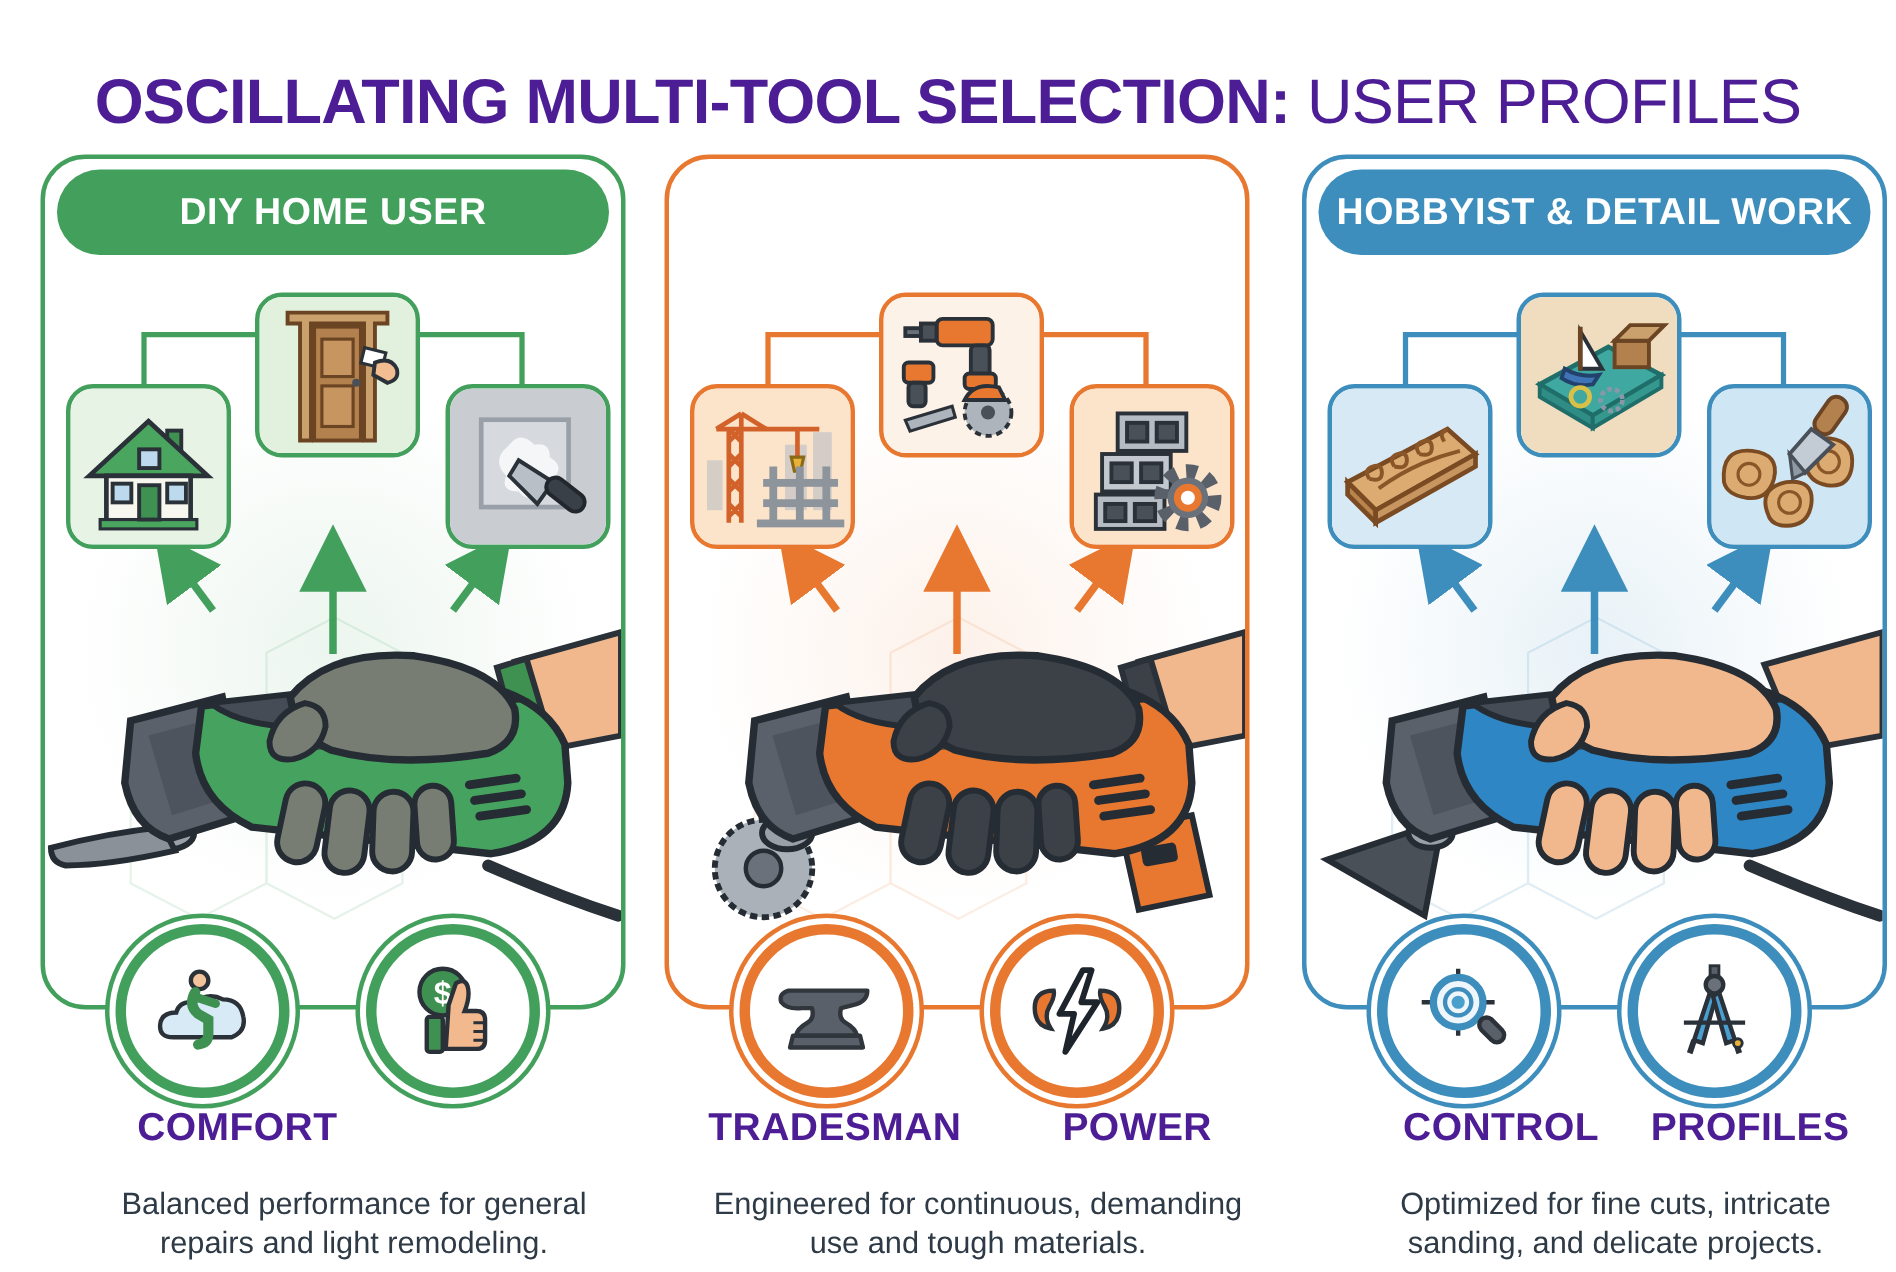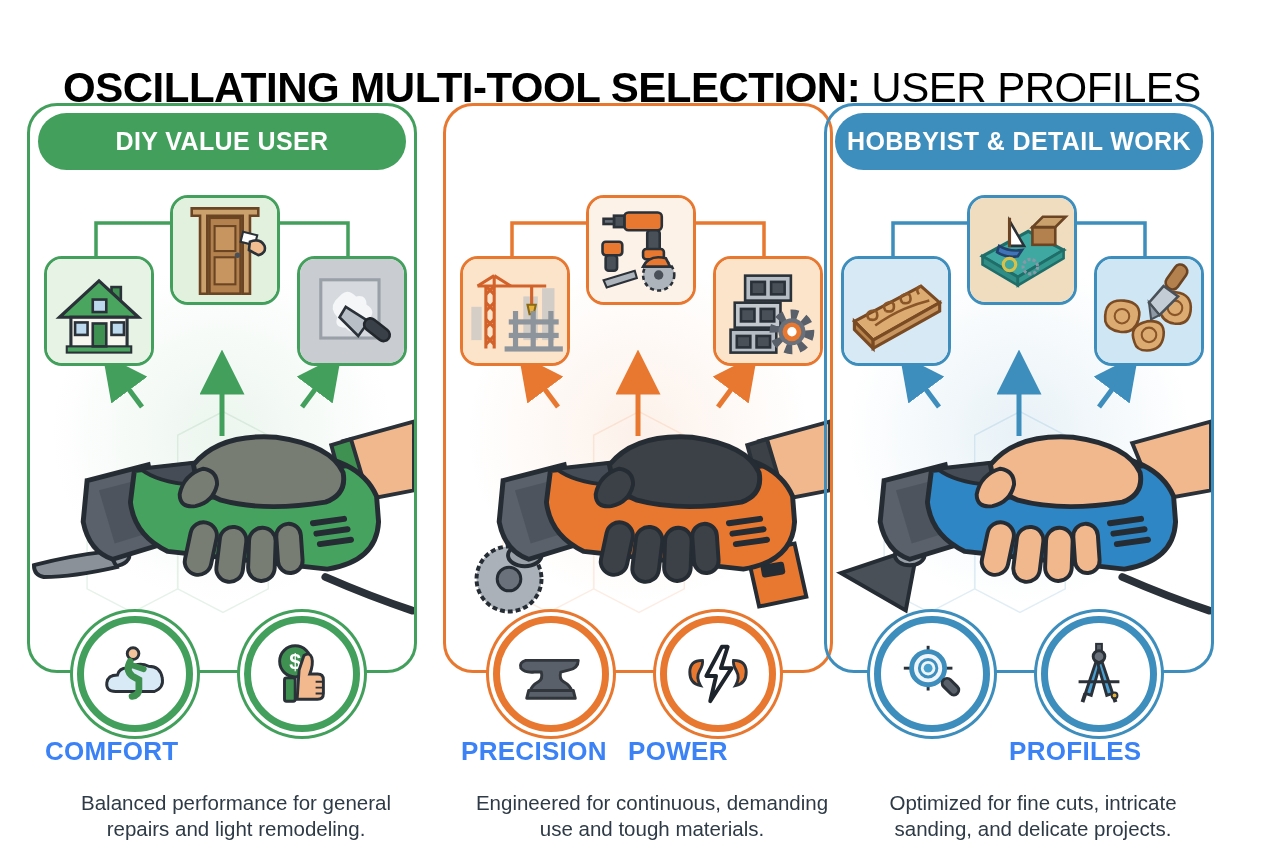--- a/index.html
+++ b/index.html
@@ -1,46 +1,46 @@
 <!DOCTYPE html>
 <html><head>
 <meta charset="utf-8">
 <style>
   html,body{margin:0;padding:0;background:#fff;}
   .canvas{position:relative;width:1264px;height:848px;background:#ffffff;overflow:hidden;
           font-family:"Liberation Sans",sans-serif;}
-  .title{position:absolute;top:36px;left:0;width:100%;text-align:center;
-         font-size:42px;font-weight:bold;color:#000000;letter-spacing:-0.5px;white-space:nowrap;}
+  .title{position:absolute;top:16px;left:0;width:100%;text-align:center;
+         font-size:42px;font-weight:bold;color:#4c1d95;letter-spacing:-0.5px;white-space:nowrap;}
   .title .sub{font-weight:normal;}
   .column{position:absolute;top:0;width:390px;height:848px;}
   .col0{left:27px;--accent:#43a05c;--tint:rgba(67,160,92,.10);}
   .col1{left:443px;--accent:#e8782f;--tint:rgba(232,120,47,.10);}
-  .col2{left:824px;--accent:#3d8ebc;--tint:rgba(61,142,188,.12);}
+  .col2{left:868px;--accent:#3d8ebc;--tint:rgba(61,142,188,.12);}
   .card{position:absolute;top:103px;left:0;width:384px;height:564px;
         border:3px solid var(--accent);border-radius:30px;background:
         radial-gradient(ellipse 62% 42% at 50% 58%, var(--tint), rgba(255,255,255,0) 72%);}
   .pill{position:absolute;top:7px;left:8px;right:8px;height:57px;background:var(--accent);
         border-radius:29px;display:flex;align-items:center;justify-content:center;
         color:#fff;font-size:25px;font-weight:bold;letter-spacing:.4px;white-space:nowrap;}
   .connector{position:absolute;inset:0;width:100%;height:100%;pointer-events:none;}
   .chip{position:absolute;width:104px;height:104px;border:3px solid var(--accent);
         border-radius:18px;overflow:hidden;background:#fff;}
   .chip svg{display:block;width:100%;height:100%;}
   .chip.cleft{left:14px;top:150px;}
   .chip.ccenter{left:140px;top:89px;}
   .chip.cright{left:267px;top:150px;}
   .tool{position:absolute;left:0;top:300px;width:384px;height:215px;}
   .badge{position:absolute;top:616px;width:116px;height:116px;border-radius:50%;
          background:#fff;border:7px solid var(--accent);box-sizing:border-box;
          box-shadow:0 0 0 4px #fff,0 0 0 7px var(--accent);
          display:flex;align-items:center;justify-content:center;z-index:3;}
   .badge svg{width:70px;height:70px;}
   .badge.b0{left:50px;} .badge.b1{left:217px;}
-  .badge-label{position:absolute;top:736px;width:180px;text-align:left;
-         font-size:26px;font-weight:bold;color:#3b82f6;letter-spacing:.3px;}
+  .badge-label{position:absolute;top:736px;width:180px;text-align:right;
+         font-size:26px;font-weight:bold;color:#4c1d95;letter-spacing:.3px;}
   .badge-label.bl0{left:18px;} .badge-label.bl1{left:185px;}
   .desc{position:absolute;top:776px;left:10px;width:370px;margin:14px;text-align:center;
         font-size:20.5px;line-height:1.26;color:#2e3a46;}
 </style>
 </head>
 <body>
 
 <div class="canvas">
 
   <h1 class="title"><span>OSCILLATING MULTI-TOOL SELECTION:</span> <span class="sub">USER PROFILES</span></h1>
@@ -53,21 +53,21 @@
               <path d="M0,0 L9,4.5 L0,9 Z" fill="#43a05c"></path>
             </marker>
           </defs>
         <path d="M66,152 L66,117 L318,117 L318,152" fill="none" stroke="#43a05c" stroke-width="3.5"></path>
         <g stroke="#43a05c" stroke-width="5" fill="none">
           <path d="M112,301 L86,266" marker-end="url(#ah0)"></path>
           <path d="M192,330 L192,266" marker-end="url(#ah0)"></path>
           <path d="M272,301 L298,266" marker-end="url(#ah0)"></path>
         </g>
       </svg>
-      <div class="pill">DIY VALUE USER</div>
+      <div class="pill">DIY HOME USER</div>
 
       <div class="chip cleft">
         <svg viewBox="0 0 100 100">
           <rect width="100" height="100" fill="#e7f3e4"></rect>
           <rect x="62" y="27" width="9" height="17" fill="#3f9152" stroke="#2a3138" stroke-width="2.5"></rect>
           <path d="M12,56 L50,21 L88,56 Z" fill="#4aa65f" stroke="#2a3138" stroke-width="3"></path>
           <rect x="23" y="56" width="54" height="29" fill="#f7f7ef" stroke="#2a3138" stroke-width="3"></rect>
           <rect x="19" y="84" width="62" height="6" fill="#4aa65f" stroke="#2a3138" stroke-width="2"></rect>
           <rect x="44" y="62" width="13" height="22" fill="#3f9152" stroke="#2a3138" stroke-width="2.5"></rect>
           <rect x="27" y="61" width="12" height="12" fill="#bcd9ee" stroke="#2a3138" stroke-width="2.5"></rect>
@@ -275,21 +275,21 @@
         <path d="M13,53 L59,53 L61,61 L11,61 Z" fill="#596069" stroke="#31363c" stroke-width="3" stroke-linejoin="round"></path>
       </svg>
     </div>
     <div class="badge b1">
       <svg viewBox="0 0 72 72">
         <path d="M20,22 Q7,22 7,34 Q7,46 18,48 Q13,40 17,33 Q21,26 20,22 Z" fill="#e8782f" stroke="#2a3138" stroke-width="3"></path>
         <path d="M52,22 Q65,22 65,34 Q65,46 54,48 Q59,40 55,33 Q51,26 52,22 Z" fill="#e8782f" stroke="#2a3138" stroke-width="3"></path>
         <path d="M40,8 L24,38 L34,38 L28,64 L50,30 L39,30 L46,8 Z" fill="#fff" stroke="#1d242b" stroke-width="4" stroke-linejoin="round"></path>
       </svg>
     </div>
-    <div class="badge-label bl0">PRECISION</div>
+    <div class="badge-label bl0">TRADESMAN</div>
     <div class="badge-label bl1">POWER</div>
     <p class="desc">Engineered for continuous, demanding use and tough materials.</p>
   </section>
 
   <section class="column col2">
     <div class="card">
       <svg class="connector" viewBox="0 0 384 564">
         <defs>
             <marker id="ah2" markerWidth="9" markerHeight="9" refX="4.5" refY="4.5" orient="auto">
               <path d="M0,0 L9,4.5 L0,9 Z" fill="#3d8ebc"></path>
@@ -405,17 +405,18 @@
         <rect x="33" y="5" width="6" height="9" fill="#596069" stroke="#2a3138" stroke-width="2"></rect>
         <circle cx="36" cy="18" r="6" fill="#6a717a" stroke="#2a3138" stroke-width="3"></circle>
         <path d="M33,23 L22,56 L28,58 L37,26 Z" fill="#4a9fd0" stroke="#2a3138" stroke-width="3"></path>
         <path d="M39,23 L50,56 L44,58 L35,26 Z" fill="#4a9fd0" stroke="#2a3138" stroke-width="3"></path>
         <path d="M22,56 L19,65" stroke="#2a3138" stroke-width="4"></path>
         <path d="M50,56 L53,65" stroke="#2a3138" stroke-width="4"></path>
         <line x1="15" y1="44" x2="57" y2="44" stroke="#2a3138" stroke-width="3"></line>
         <circle cx="52" cy="58" r="3" fill="#e8b23a" stroke="#2a3138" stroke-width="2"></circle>
       </svg>
     </div>
+    <div class="badge-label bl0">CONTROL</div>
     <div class="badge-label bl1">PROFILES</div>
     <p class="desc">Optimized for fine cuts, intricate sanding, and delicate projects.</p>
   </section>
 
 </div>
 
 </body></html>

